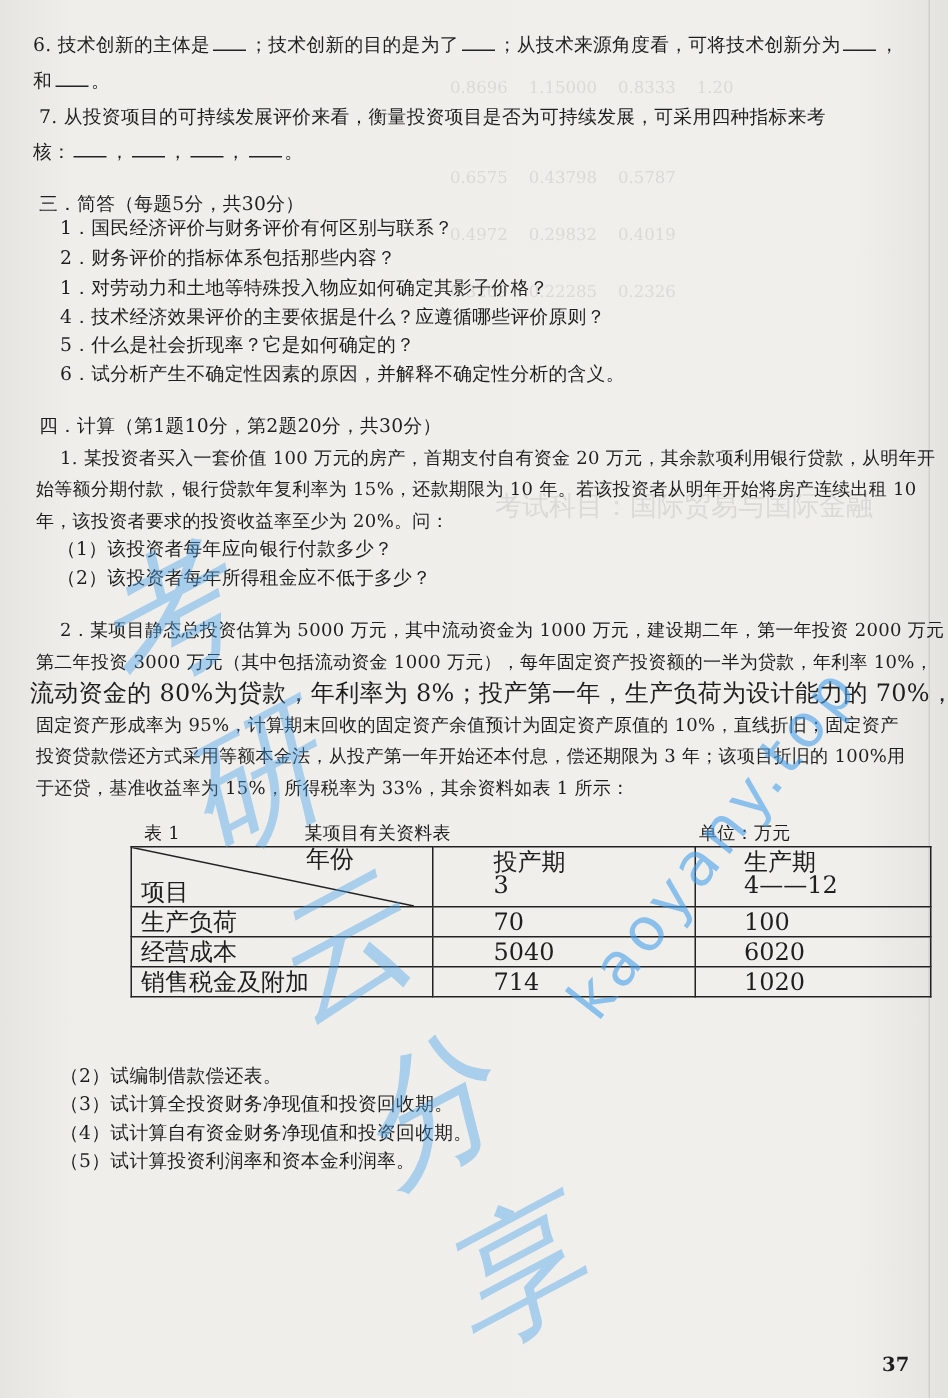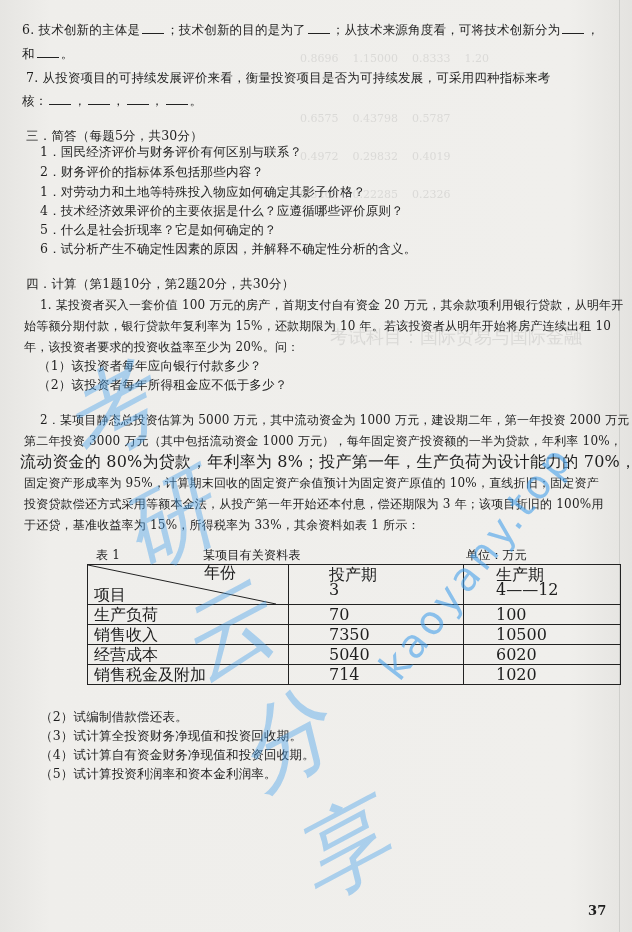--- a/index.html
+++ b/index.html
@@ -113,25 +113,20 @@
         <div>生产期</div>
         <div>4——12</div>
       </td>
     </tr>
     <tr>
       <td>生产负荷</td>
       <td class="c2">70</td>
       <td class="c3">100</td>
     </tr>
     <tr>
-      <td>销售收入</td>
-      <td class="c2">7350</td>
-      <td class="c3">10500</td>
-    </tr>
-    <tr>
       <td>经营成本</td>
       <td class="c2">5040</td>
       <td class="c3">6020</td>
     </tr>
     <tr>
       <td>销售税金及附加</td>
       <td class="c2">714</td>
       <td class="c3">1020</td>
     </tr>
   </tbody>

